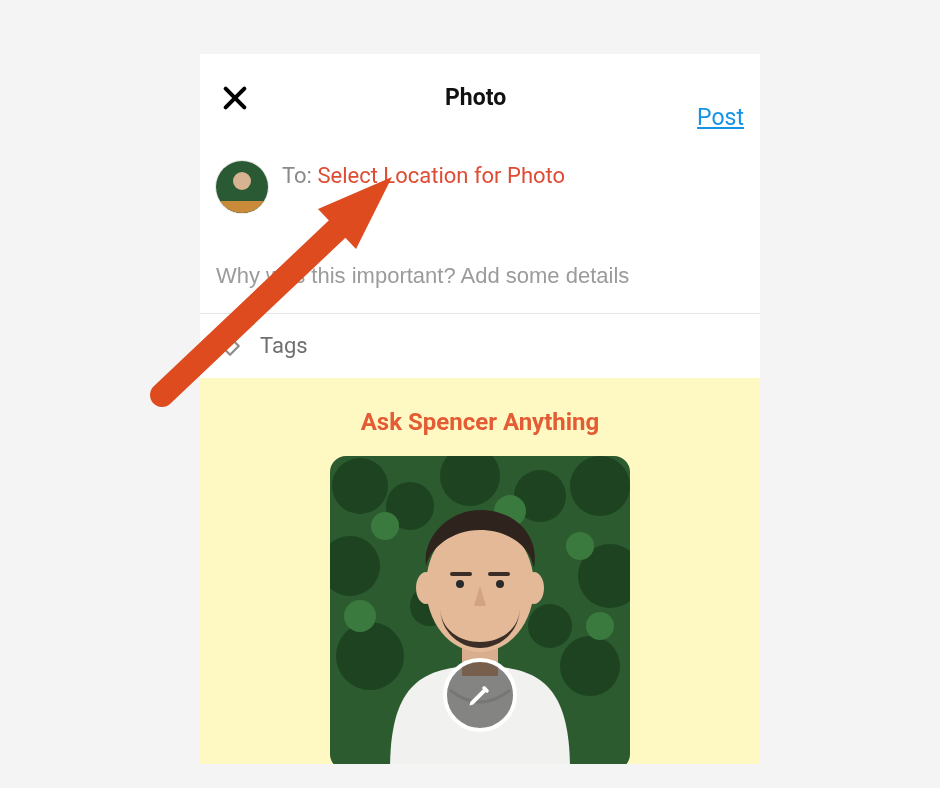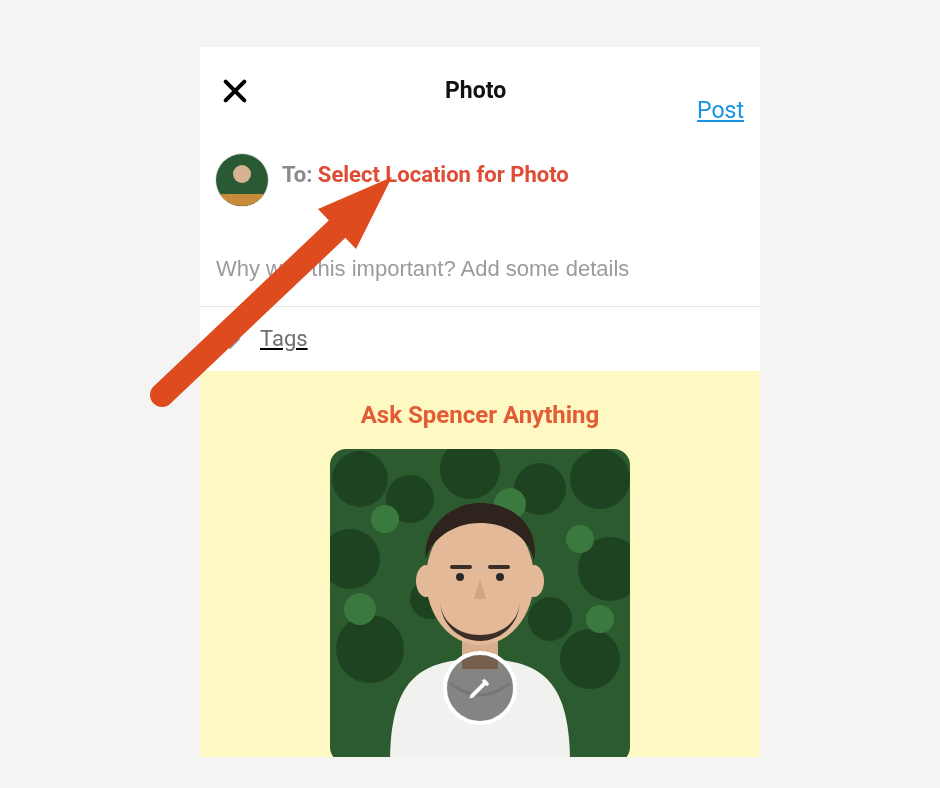--- a/index.html
+++ b/index.html
@@ -8,21 +8,21 @@
     background: #f4f4f4;
     font-family: -apple-system, BlinkMacSystemFont, "Segoe UI", Roboto, Helvetica, Arial, sans-serif;
     width: 940px;
     height: 788px;
     position: relative;
     overflow: hidden;
   }
   .card {
     position: absolute;
     left: 200px;
-    top: 47px;
+    top: 54px;
     width: 560px;
     height: 710px;
     background: #ffffff;
     overflow: hidden;
   }
   .topbar {
     display: flex;
     align-items: center;
     justify-content: space-between;
     padding: 10px 16px 8px 16px;
@@ -58,24 +58,23 @@
     flex: 0 0 auto;
     box-shadow: 0 0 0 1px #e5e5e5;
   }
   .user-text { padding-top: 2px; }
   .user-name {
     font-size: 22px;
     font-weight: 700;
     color: #111;
   }
   .to-line {
-    margin-top: 6px;
+    margin-top: 0;
     font-size: 22px;
     color: #8a8a8a;
-    font-weight: bold;
   }
   .to-line .select-loc {
     color: #de4c33;
     cursor: pointer;
   }
   .caption-area {
     padding: 42px 16px 24px 16px;
   }
   .caption-input {
     width: 100%;
@@ -90,21 +89,20 @@
     height: 1px;
     background: #e5e5e5;
     margin: 0;
   }
   .tags-row {
     display: flex;
     align-items: center;
     gap: 18px;
     padding: 18px 16px 20px 16px;
     cursor: pointer;
-    text-decoration: underline;
   }
   .tags-label {
     font-size: 22px;
     color: #6f6f6f;
   }
   .tag-icon {
     width: 26px; height: 26px;
     color: #8c8c8c;
   }
   .photo-preview {

